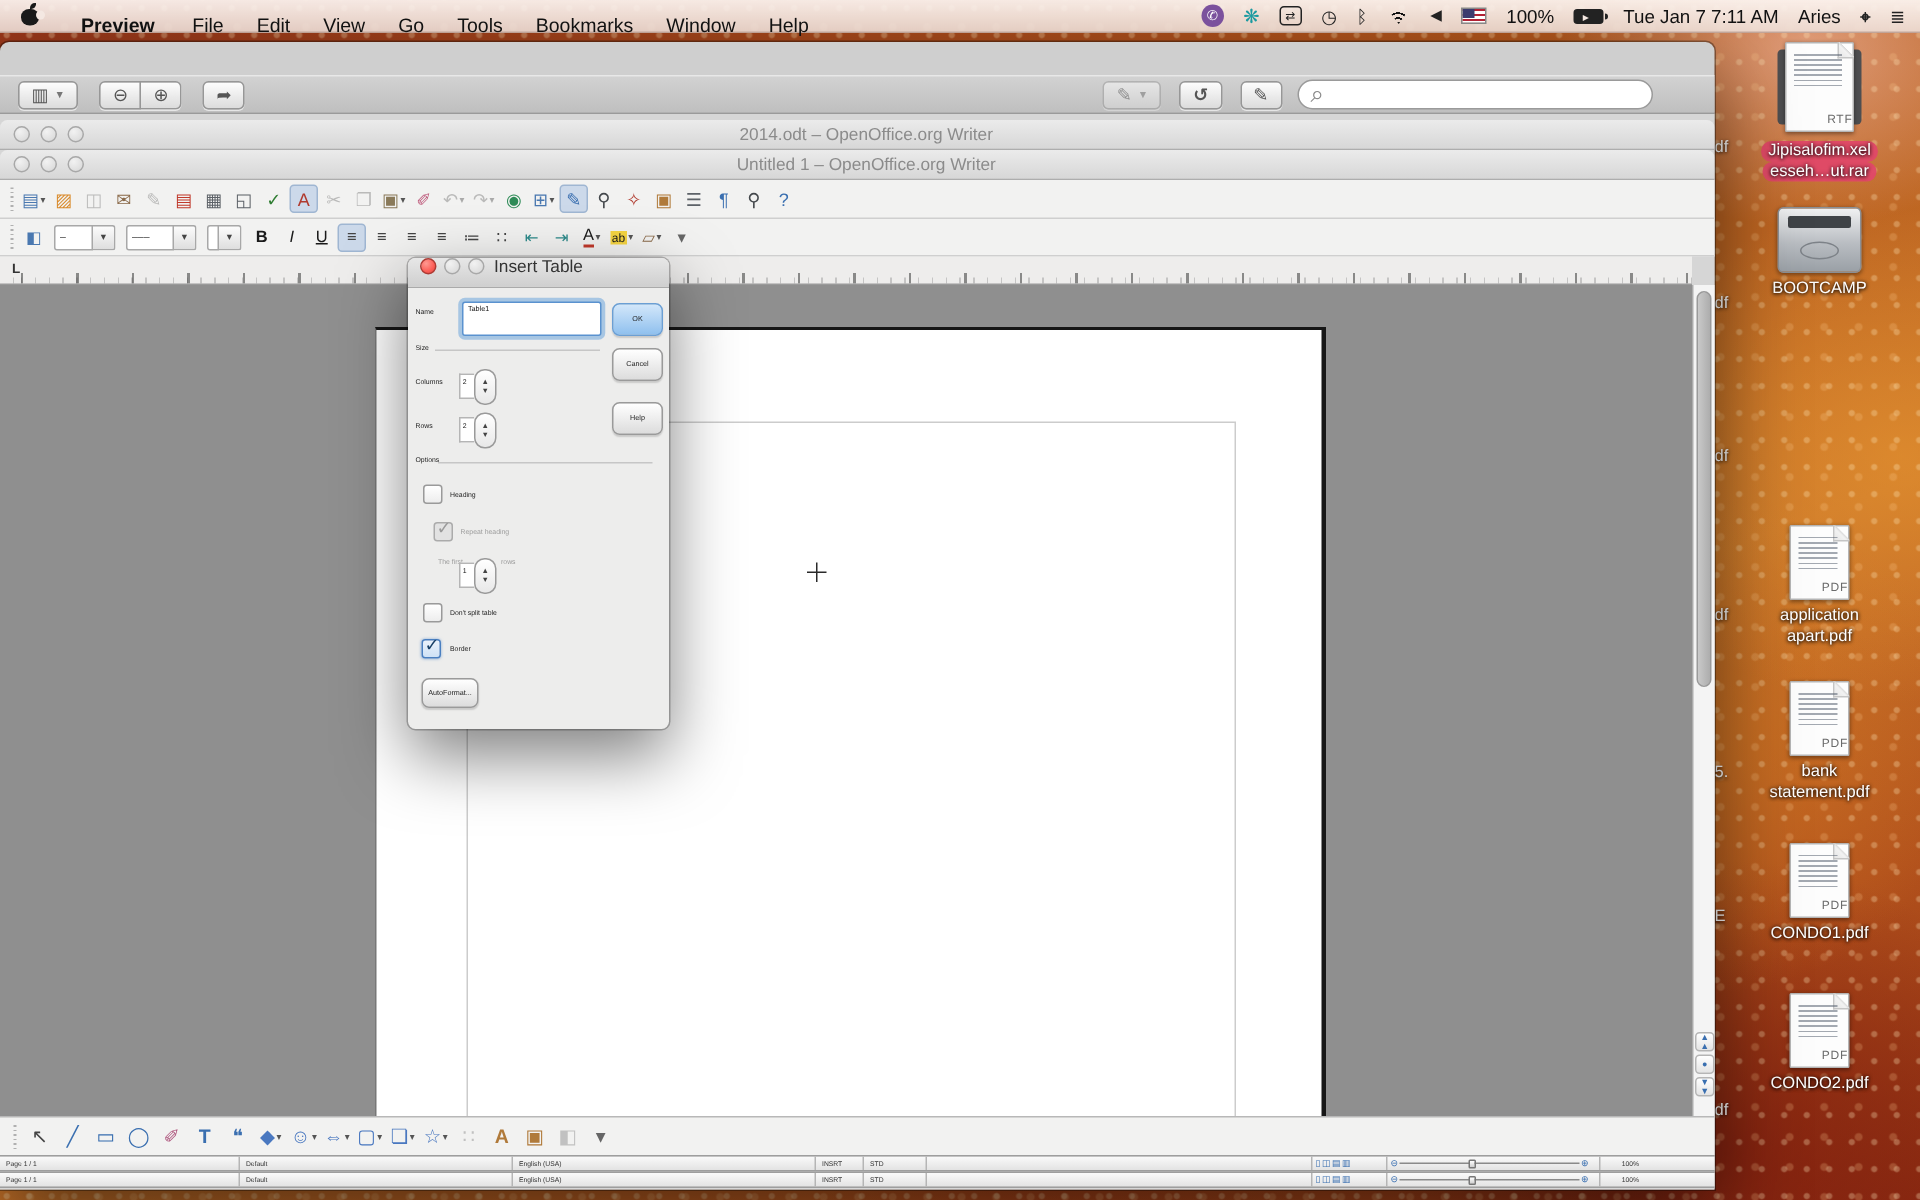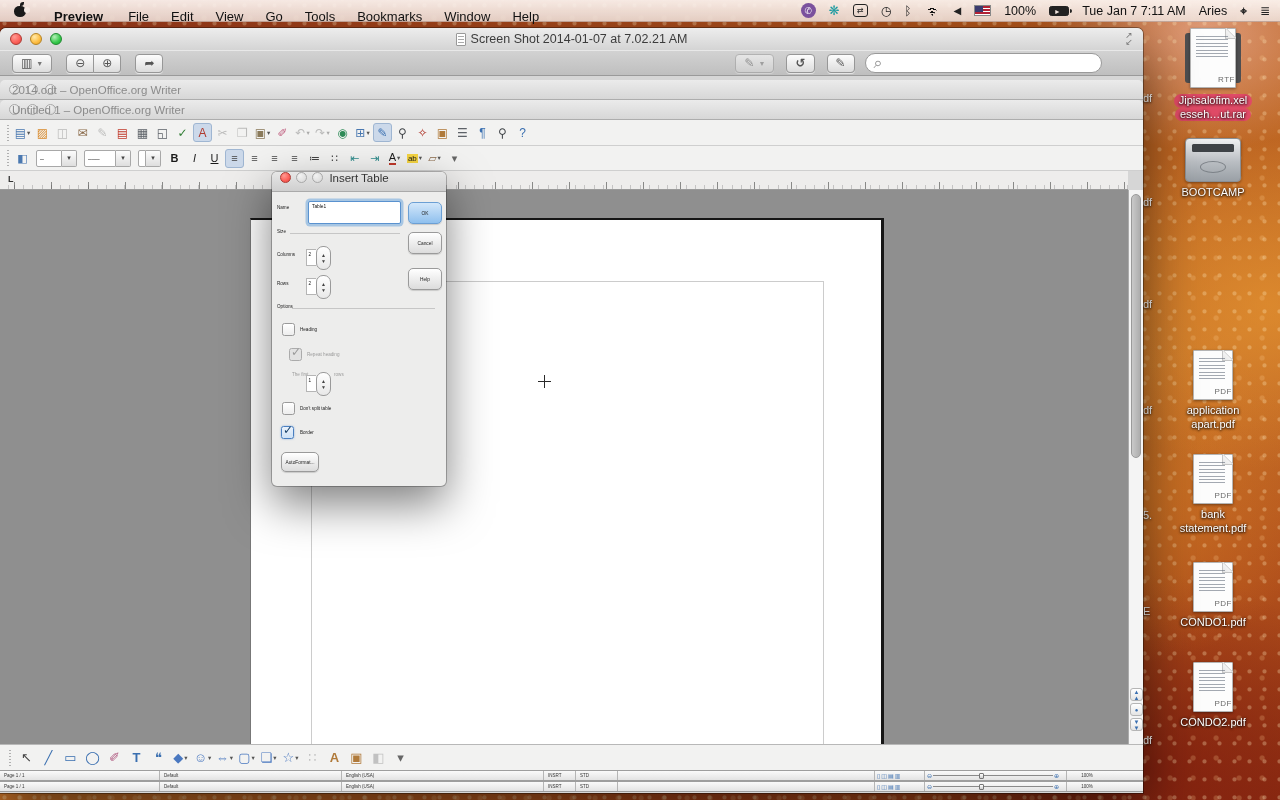--- a/index.html
+++ b/index.html
@@ -68,21 +68,21 @@
      background:#fff;display:flex;align-items:center;padding:0 8px;gap:4px;color:#8a8a8a;}
   .pv-search input{border:none;outline:none;width:100%;font-size:11px;background:transparent;}
 
   
   .shot{left:0;top:48px;width:1143px;height:717px;background:#d6d6d6;}
   .oo-titlebar{left:0;width:1143px;height:20px;background:linear-gradient(#ebebeb,#d7d7d7);
      border-bottom:1px solid #adadad;border-radius:5px 5px 0 0;display:flex;align-items:center;
      font-size:11.5px;color:#8b8b8b;}
   .oo-lights{display:flex;gap:7px;margin-left:9px;}
   .oo-lights .light{width:11px;height:11px;}
-  .oo-title{position:absolute;left:12px;right:0;text-align:left;}
+  .oo-title{position:absolute;left:12px;right:0;text-align:center;}
   .oo-toolbar{left:0;width:1143px;background:#f2f2f1;border-bottom:1px solid #cfcfcf;
      display:flex;align-items:center;gap:1px;padding-left:4px;}
   .grip{width:5px;height:16px;margin:0 3px;
      background:repeating-linear-gradient(#b0b0b0 0 1px,transparent 1px 3px);width:2px;}
   .tbtn{display:inline-flex;align-items:center;justify-content:center;min-width:19px;height:19px;
      border-radius:3px;font-size:13px;position:relative;}
   .tbtn.hl{background:#ccd9ea;border:1px solid #9fb6d2;}
   .tbtn.dis{opacity:.45;filter:grayscale(1);}
   .tbtn .ddm{font-size:6.5px;color:#555;margin-left:1px;}
   .combo{display:inline-flex;align-items:center;margin:0 3px;}
@@ -210,32 +210,20 @@
         </span>
       </span>
     <span>Tue Jan 7  7:11 AM</span>
     <span>Aries</span>
     <span class="sicon" style="font-weight:bold">⌖</span>
     <span class="sicon">≣</span>
   </span>
 </div>
 
 <div class="abs pv-window">
-  <div class="abs pv-titlebar">
-    <span class="lights">
-      <span class="light l-red"></span>
-      <span class="light l-yel"></span>
-      <span class="light l-grn"></span>
-    </span>
-    <span class="pv-title">
-      <span class="doc-glyph"></span>
-      <span>Screen Shot 2014-01-07 at 7.02.21 AM</span>
-    </span>
-    <span class="fs-arrows">↗<br>↙</span>
-  </div>
   <div class="abs pv-toolbar">
     <span class="pbtn" style="margin-left:12px">
       <span>▥</span>
         <span class="dd">▼</span>
       </span>
     <span style="display:inline-flex;margin-left:14px">
       <span class="pbtn" style="border-radius:4px 0 0 4px">⊖</span>
       <span class="pbtn" style="border-radius:0 4px 4px 0;border-left:none">⊕</span>
     </span>
     <span class="pbtn" style="margin-left:14px">➦</span>

